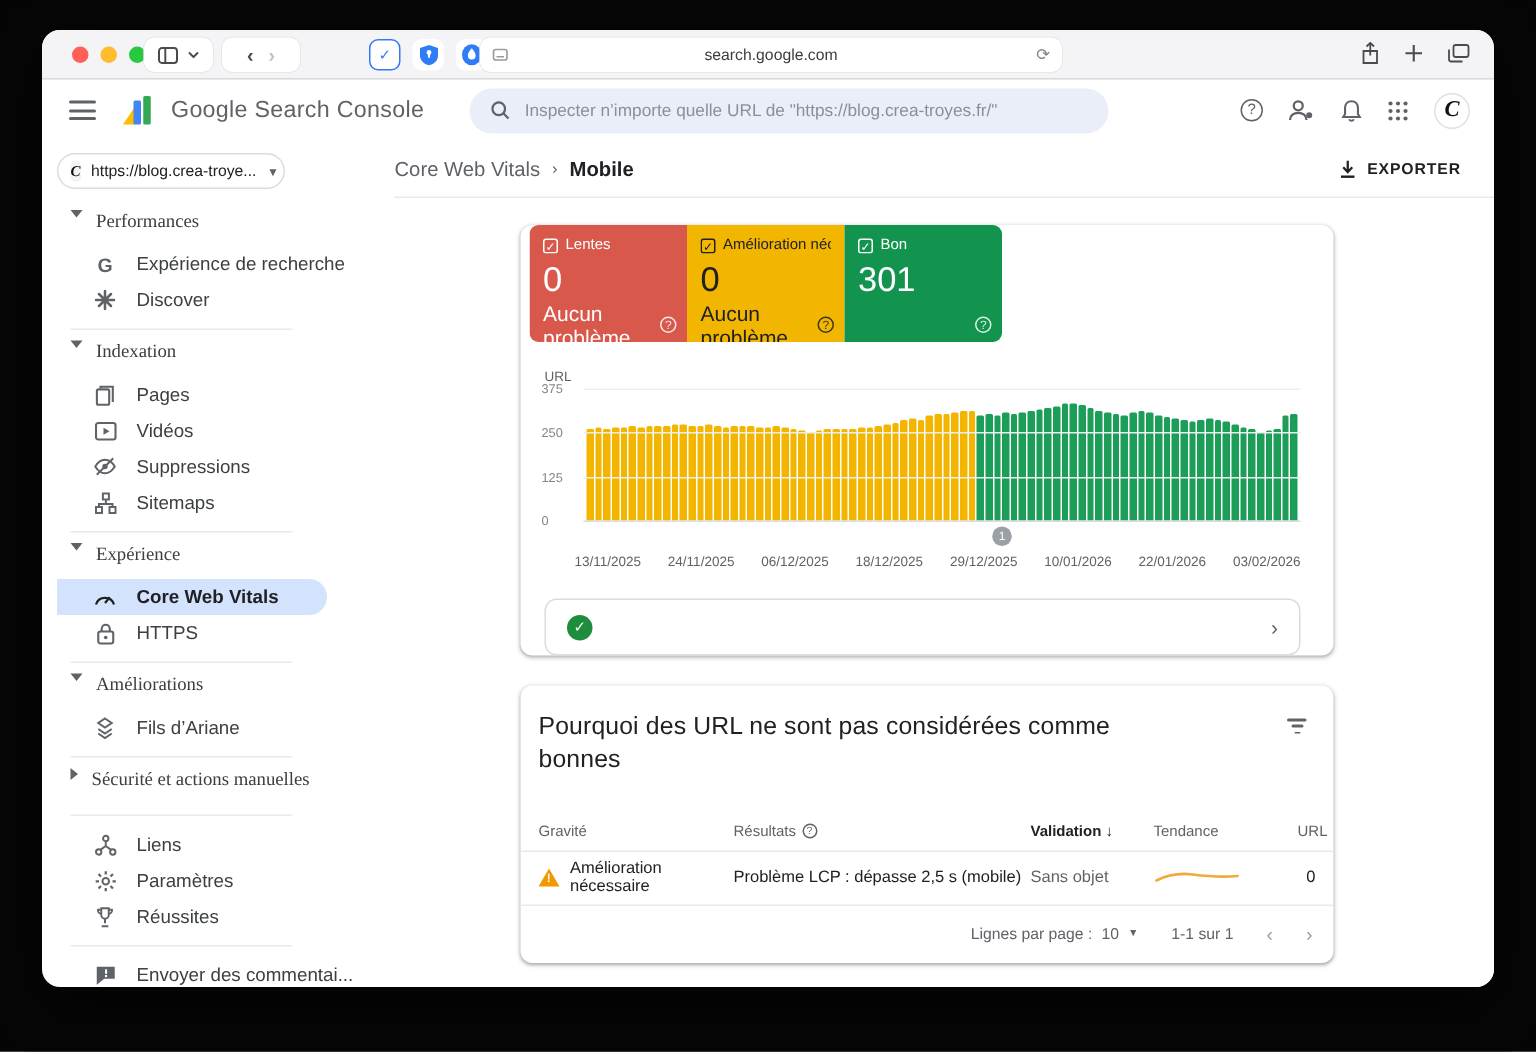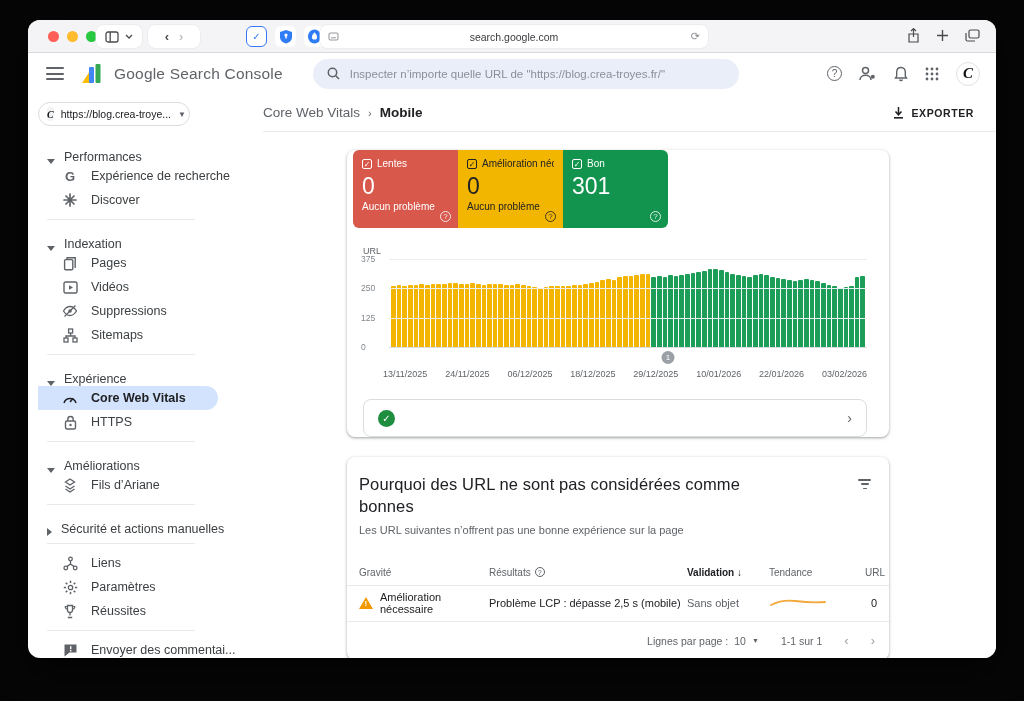--- a/index.html
+++ b/index.html
@@ -39,21 +39,21 @@
   .help-circle { width:15px; height:15px; border:1.4px solid #5f6368; border-radius:50%; font-size:10px; display:flex; align-items:center; justify-content:center; }
   .avatar { width:24px; height:24px; border-radius:50%; background:#fff; border:1px solid #e0e0e0; display:flex; align-items:center; justify-content:center; font-family:"Liberation Serif",serif; font-style:italic; font-weight:bold; font-size:15px; color:#111; }
 
   
   .app-body { flex:1; display:flex; min-height:0; }
   .sidebar { flex:0 0 235px; padding:8px 0 0 10px; overflow:hidden; font-size:12.5px; color:#3c4043; }
   .prop-pill { width:152px; height:24px; border:1px solid #dadce0; border-radius:13px; display:flex; align-items:center; gap:7px; padding:0 8px; margin-bottom:14px; cursor:pointer; }
   .prop-fav { width:14px; height:14px; border-radius:3px; background:#f1f3f4; font-family:"Liberation Serif",serif; font-style:italic; font-weight:bold; font-size:10px; display:flex; align-items:center; justify-content:center; color:#111; }
   .prop-label { font-size:10.5px; color:#202124; white-space:nowrap; }
   .prop-caret { margin-left:auto; font-size:8px; color:#5f6368; }
-  .sec-header { display:flex; align-items:flex-end; gap:9px; height:24px; padding-left:9px; cursor:pointer; color:#3c4043; }
+  .sec-header { display:flex; align-items:flex-start; gap:9px; height:24px; padding-left:9px; cursor:pointer; color:#3c4043;font-family:Liberation Serif, serif; }
   .tri { width:0; height:0; border-left:4px solid transparent; border-right:4px solid transparent; border-top:5px solid #5f6368; }
   .tri.closed { border-top:4px solid transparent; border-bottom:4px solid transparent; border-left:5px solid #5f6368; border-right:none; }
   .side-item { display:flex; align-items:center; gap:13px; height:24px; padding-left:24px; cursor:pointer; border-radius:0 12px 12px 0; white-space:nowrap; }
   .side-item .sicon { flex:0 0 16px; height:16px; display:flex; align-items:center; justify-content:center; color:#5f6368; }
   .side-item.selected { background:#d3e3fd; color:#202124; font-weight:bold; width:180px; }
   .side-sep { height:1px; background:#e8eaed; margin:7px 0 7px 9px; width:148px; }
   .g-glyph { font-size:13px; font-weight:bold; color:#5f6368; }
 
   
   .main { flex:1; display:flex; flex-direction:column; min-width:0; background:#fff; }
@@ -64,21 +64,21 @@
   .export-btn { margin-left:auto; display:flex; align-items:center; gap:7px; font-size:10.5px; font-weight:bold; letter-spacing:.6px; color:#202124; cursor:pointer; }
   .content-scroll { flex:1; overflow:hidden; padding:12px 0 0 84px; }
   .card { width:542px; background:#fff; border-radius:8px; box-shadow:0 1px 2px rgba(60,64,67,.3),0 1px 3px 1px rgba(60,64,67,.15); }
 
   
   .scorecards { display:flex; margin:6px 0 0 6px; border-radius:6px; overflow:hidden; width:315px; }
   .scorecard { width:105px; height:78px; padding:8px 9px; position:relative; }
   .sc-top { display:flex; align-items:center; gap:5px; font-size:10px; white-space:nowrap; overflow:hidden; }
   .sc-check { width:10px; height:10px; border:1.3px solid currentColor; border-radius:2px; font-size:8px; line-height:9px; text-align:center; flex:0 0 auto; }
   .sc-value { font-size:23px; margin-top:4px; }
-  .sc-note { font-size:10px; margin-top:1px; }
+  .sc-note { font-size:14px; margin-top:1px; }
   .sc-help { position:absolute; right:7px; bottom:6px; width:11px; height:11px; border:1.2px solid currentColor; border-radius:50%; font-size:8px; display:flex; align-items:center; justify-content:center; opacity:.85; }
 
   
   .chart-wrap { margin:18px 22px 0 14px; position:relative; }
   .chart-ylabel { font-size:9px; color:#5f6368; margin-left:2px; }
   .plot-outer { position:relative; margin-top:3px; height:88px; }
   .gridline { position:absolute; left:28px; right:0; height:1px; background:#eceff1; }
   .gridline.zero { background:#dadce0; }
   .ytick { position:absolute; left:0; width:22px; text-align:left; font-size:8.5px; color:#80868b; transform:translateY(-50%); }
   .bars { position:absolute; left:30px; right:2px; top:0; bottom:0; display:flex; align-items:flex-end; gap:1px; }
@@ -573,21 +573,20 @@
 
           <div class="card issues-card">
             <div class="issues-head">
               <div class="issues-title">Pourquoi des URL ne sont pas considérées comme bonnes</div>
               <div class="filter-icon">
                   <i></i>
                   <i></i>
                   <i></i>
                 </div>
             </div>
-            <div class="issues-sub">Les URL suivantes n’offrent pas une bonne expérience sur la page</div>
 
             <div class="tbl">
               <div class="tbl-row tbl-head">
                 <span>Gravité</span>
                 <span><span>Résultats</span><span class="col-help">?</span></span>
                 <span class="v-col"><span>Validation</span> ↓</span>
                 <span>Tendance</span>
                 <span class="url-col">URL</span>
               </div>
               <div class="tbl-row tbl-data">

